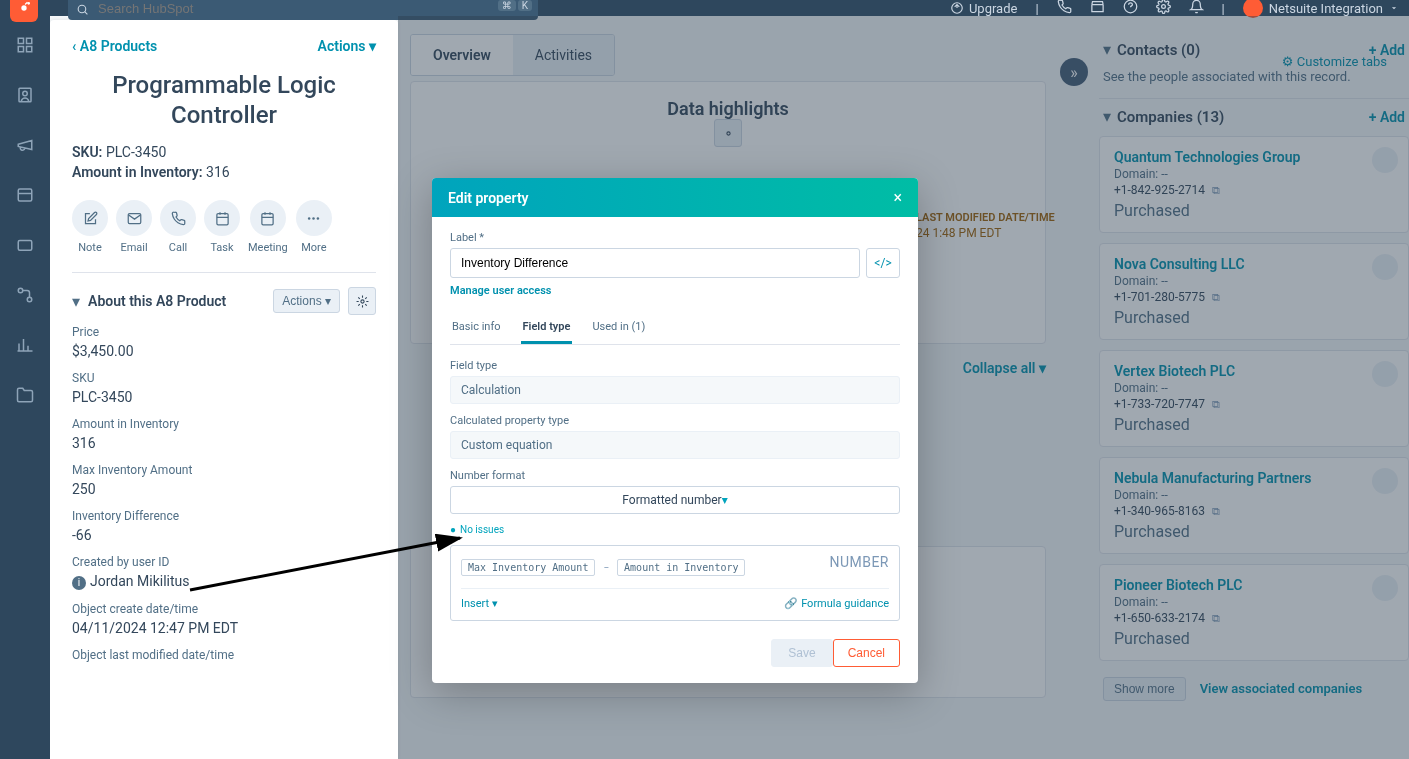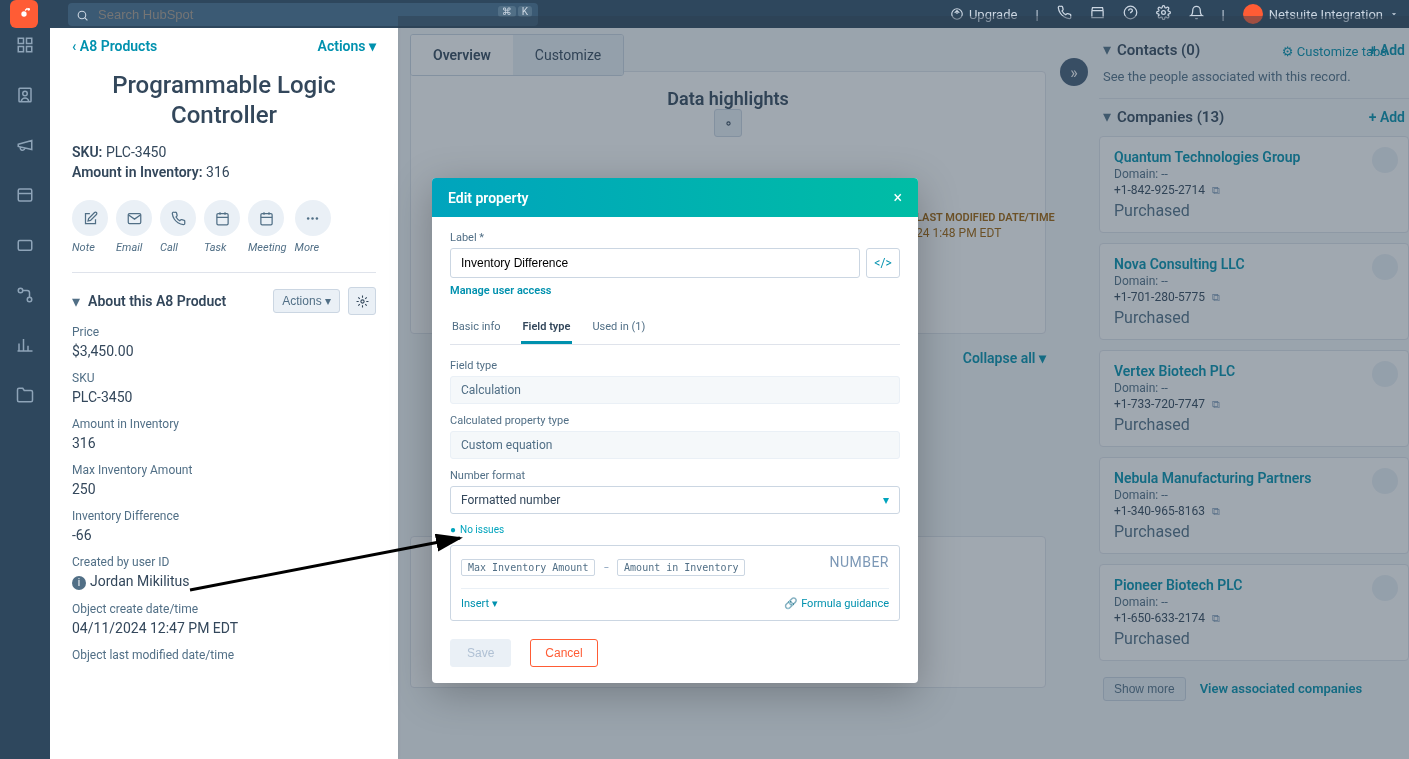--- a/index.html
+++ b/index.html
@@ -1,19 +1,19 @@
 <!DOCTYPE html>
 <html><head>
 <meta charset="utf-8">
 <style>
   * { box-sizing: border-box; margin: 0; padding: 0; }
   body { font-family: -apple-system, BlinkMacSystemFont, "Segoe UI", Roboto, sans-serif; background: #f5f8fa; color: #33475b; overflow: hidden; width: 1409px; height: 759px; position: relative; }
   
   
-  .topnav { position: absolute; top: 0; left: 0; right: 0; height: 28px; background: #2e475d; display: flex; align-items: center; padding: 4px 10px; z-index: 5; }
+  .topnav { position: absolute; top: 0; left: 0; right: 0; height: 16px; background: #2e475d; display: flex; align-items: center; padding: 4px 10px; z-index: 5; }
   .topnav-left { display: flex; align-items: center; gap: 10px; flex: 0 0 auto; }
   .logo { width: 28px; height: 28px; background: #ff5c35; border-radius: 6px; display: flex; align-items: center; justify-content: center; color: #fff; }
   .search-wrap { position: relative; margin-left: 20px; }
   .search-input { background: #3b5a74; border: none; color: #cbd6e2; padding: 4px 30px; border-radius: 4px; width: 470px; font-size: 13px; }
   .search-icon { position: absolute; left: 8px; top: 4px; color: #cbd6e2; }
   .kbd { position: absolute; right: 6px; top: 3px; display: flex; gap: 2px; }
   .kbd span { background: #516f86; color: #cbd6e2; padding: 0 4px; border-radius: 3px; font-size: 10px; }
   .topnav-right { margin-left: auto; display: flex; align-items: center; gap: 18px; color: #cbd6e2; font-size: 13px; }
   .topnav-right .icon { cursor: pointer; }
   .upgrade { display: flex; align-items: center; gap: 5px; }
@@ -26,35 +26,35 @@
   
   
   .detail-panel { position: absolute; left: 50px; top: 20px; width: 348px; bottom: 0; background: #fff; border-radius: 4px 4px 0 0; box-shadow: 0 0 4px rgba(0,0,0,.1); padding: 18px 22px; overflow: hidden; z-index: 3; }
   .dp-top { display: flex; justify-content: space-between; align-items: center; margin-bottom: 16px; }
   .back-link { color: #0091ae; font-weight: 600; font-size: 14px; cursor: pointer; }
   .actions-link { color: #0091ae; font-weight: 600; font-size: 14px; cursor: pointer; }
   .record-title { font-size: 24px; font-weight: 500; text-align: center; margin-bottom: 14px; line-height: 1.25; }
   .meta-row { font-size: 14px; margin-bottom: 4px; }
   .meta-row .label { font-weight: 600; }
   .action-buttons { display: flex; gap: 8px; margin: 20px 0 18px; }
-  .ab { display: flex; flex-direction: column; gap: 5px; font-size: 11px; color: #516f86; font-style: italic; }
+  .ab { display: flex; flex-direction: column; align-items: center; gap: 5px; font-size: 11px; color: #516f86; }
   .ab-circle { width: 36px; height: 36px; border-radius: 50%; background: #eaf0f6; display: flex; align-items: center; justify-content: center; color: #516f86; cursor: pointer; }
   .section-hdr { display: flex; align-items: center; gap: 8px; padding: 14px 0 10px; border-top: 1px solid #dfe3eb; }
   .chev { color: #516f86; cursor: pointer; }
   .section-title { font-weight: 600; font-size: 14px; flex: 1; }
   .btn-sm { background: #eaf0f6; border: 1px solid #cbd6e2; border-radius: 3px; padding: 4px 8px; font-size: 12px; color: #516f86; cursor: pointer; }
   .gear-sm { width: 28px; height: 28px; border: 1px solid #cbd6e2; border-radius: 3px; display: flex; align-items: center; justify-content: center; background: #eaf0f6; cursor: pointer; }
   .prop { margin-bottom: 12px; }
   .prop-label { font-size: 12px; color: #516f86; margin-bottom: 4px; }
   .prop-value { font-size: 14px; color: #33475b; }
   .info-badge { display: inline-block; width: 14px; height: 14px; border-radius: 50%; background: #516f86; color: #fff; font-size: 10px; text-align: center; line-height: 14px; margin-right: 4px; }
   
   
   .main { position: absolute; left: 398px; top: 20px; right: 0; bottom: 0; padding: 14px 12px; }
-  .tabs { display: flex; gap: 0; border: 1px solid #cbd6e2; border-radius: 3px; overflow: hidden; width: fit-content; }
+  .tabs { display: flex; gap: 0; border: 1px solid #cbd6e2; border-radius: 3px; overflow: hidden; width: fit-content; margin-bottom: 10px; }
   .tab { padding: 12px 22px; font-size: 14px; background: #eaf0f6; cursor: pointer; }
   .tab.active { background: #fff; font-weight: 600; }
   .customize { text-align: right; color: #0091ae; font-size: 13px; cursor: pointer; margin: -32px 10px 12px 0; }
   .card { background: #fff; border: 1px solid #dfe3eb; border-radius: 4px; padding: 16px 20px; margin-bottom: 16px; }
   .card-hdr { display: flex; justify-content: space-between; align-items: center; flex-direction: column; }
   .card-title { font-size: 18px; font-weight: 600; }
   .collapse-all { color: #0091ae; font-size: 14px; font-weight: 600; cursor: pointer; display: block; text-align: right; margin: 10px 10px 10px 0; }
   .btn-add { background: #eaf0f6; border: 1px solid #cbd6e2; border-radius: 3px; padding: 5px 12px; font-size: 12px; color: #516f86; cursor: pointer; }
   .empty { text-align: center; color: #516f86; padding: 30px 0 20px; }
   .chevron-circle { position: absolute; left: 1060px; top: 58px; width: 28px; height: 28px; border-radius: 50%; background: #425b76; color: #fff; display: flex; align-items: center; justify-content: center; cursor: pointer; z-index: 6; }
@@ -86,31 +86,31 @@
   .modal-body { padding: 14px 18px 8px; }
   .fld-label { font-size: 11px; color: #516f86; margin-bottom: 4px; display: block; }
   .fld-row { display: flex; gap: 6px; align-items: stretch; }
   .fld-input { flex: 1; border: 1px solid #cbd6e2; border-radius: 3px; padding: 7px 10px; font-size: 12px; }
   .code-btn { width: 34px; border: 1px solid #cbd6e2; border-radius: 3px; background: #fff; display: flex; align-items: center; justify-content: center; color: #0091ae; cursor: pointer; font-size: 12px; }
   .manage-link { color: #0091ae; font-size: 11px; font-weight: 600; margin-top: 6px; display: inline-block; cursor: pointer; }
   .modal-tabs { display: flex; gap: 18px; border-bottom: 1px solid #dfe3eb; margin-top: 14px; font-size: 11px; }
   .mtab { padding: 8px 2px; color: #516f86; cursor: pointer; }
   .mtab.active { border-bottom: 3px solid #0091ae; font-weight: 600; color: #33475b; }
   .ro-field { background: #f5f8fa; border: 1px solid #eaf0f6; border-radius: 3px; padding: 6px 10px; font-size: 12px; color: #516f86; margin-bottom: 10px; }
-  .select-field { border: 1px solid #cbd6e2; border-radius: 3px; padding: 6px 10px; font-size: 12px; display: flex; justify-content: space-between; align-items: center; cursor: pointer; margin-bottom: 10px; }
+  .select-field { border: 1px solid #cbd6e2; border-radius: 3px; padding: 6px 10px; font-size: 12px; display: flex; justify-content: center; align-items: center; cursor: pointer; margin-bottom: 10px; }
   .no-issues { font-size: 10px; color: #00a4bd; margin-bottom: 10px; }
   .no-issues::before { content: "●"; margin-right: 4px; }
   .formula-box { border: 1px solid #cbd6e2; border-radius: 3px; padding: 10px; min-height: 60px; position: relative; }
   .token { display: inline-block; border: 1px solid #cbd6e2; border-radius: 2px; padding: 2px 6px; font-size: 10px; font-family: monospace; color: #516f86; margin-right: 4px; }
   .op { display: inline-block; font-size: 10px; color: #7c98b6; margin-right: 4px; }
   .formula-type { position: absolute; right: 10px; top: 8px; font-size: 14px; color: #7c98b6; letter-spacing: 0.5px; }
   .formula-footer { display: flex; justify-content: space-between; align-items: center; border-top: 1px solid #eaf0f6; margin-top: 12px; padding-top: 8px; text-align: right; }
   .insert-link { color: #0091ae; font-size: 11px; cursor: pointer; }
   .guidance { color: #0091ae; font-size: 11px; cursor: pointer; }
-  .modal-footer { padding: 10px 18px 16px; display: flex; gap: 19px; }
+  .modal-footer { padding: 10px 18px 16px; display: flex; gap: 0; justify-content: flex-end; }
   .btn-save { background: #eaf0f6; border: 1px solid #eaf0f6; color: #b0c1d4; padding: 6px 16px; border-radius: 3px; font-size: 12px; }
   .btn-cancel { background: #fff; border: 1px solid #ff5c35; color: #ff5c35; padding: 6px 14px; border-radius: 3px; font-size: 12px; cursor: pointer; }
   
   
   .arrow { position: absolute; left: 180px; top: 530px; z-index: 9; pointer-events: none; }
   
   
   .leak-date { position: absolute; left: 916px; top: 210px; z-index: 2; font-size: 12px; color: #a16207; line-height: 1.4; }
   .leak-date .l1 { font-weight: 600; font-size: 11px; }
 </style>
@@ -323,21 +323,21 @@
         <div class="prop-label">Object last modified date/time</div>
         <div class="prop-value"></div>
       </div>
     </div>
 </div>
 
 <div class="main">
   <div style="display:flex;justify-content:space-between;">
     <div class="tabs">
       <div class="tab active">Overview</div>
-      <div class="tab">Customize</div>
+      <div class="tab">Activities</div>
     </div>
   </div>
   <div class="customize">⚙ <span>Customize tabs</span></div>
 
   <div class="card" style="width:636px;">
     <div class="card-hdr">
       <span class="card-title">Data highlights</span>
       <div class="gear-sm">
           <svg width="13" height="13" viewBox="0 0 24 24" fill="none" stroke="currentColor" stroke-width="2">
             <circle cx="12" cy="12" r="3"></circle>

